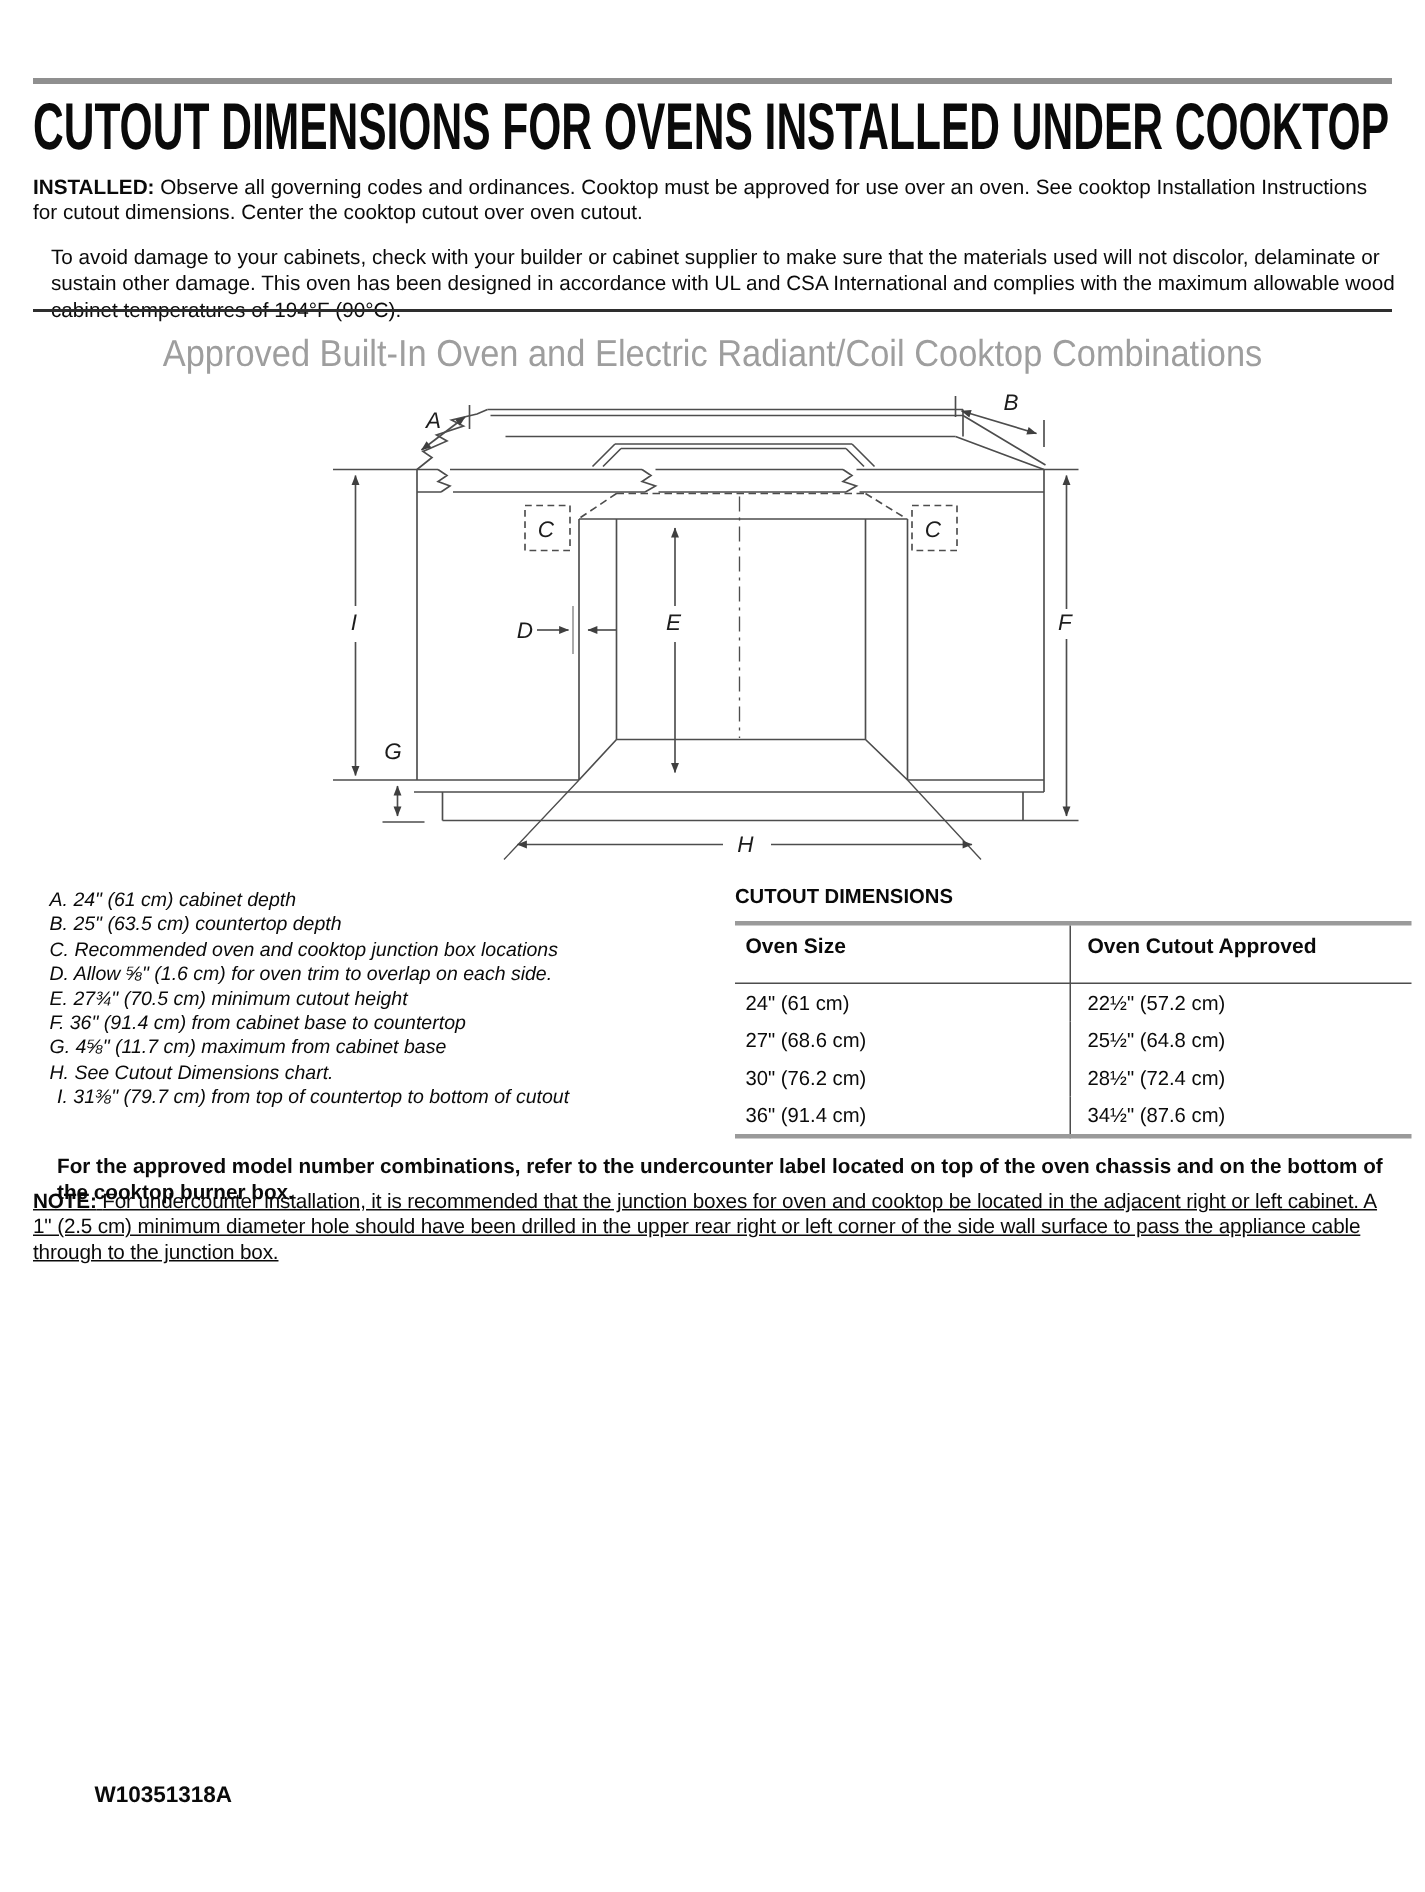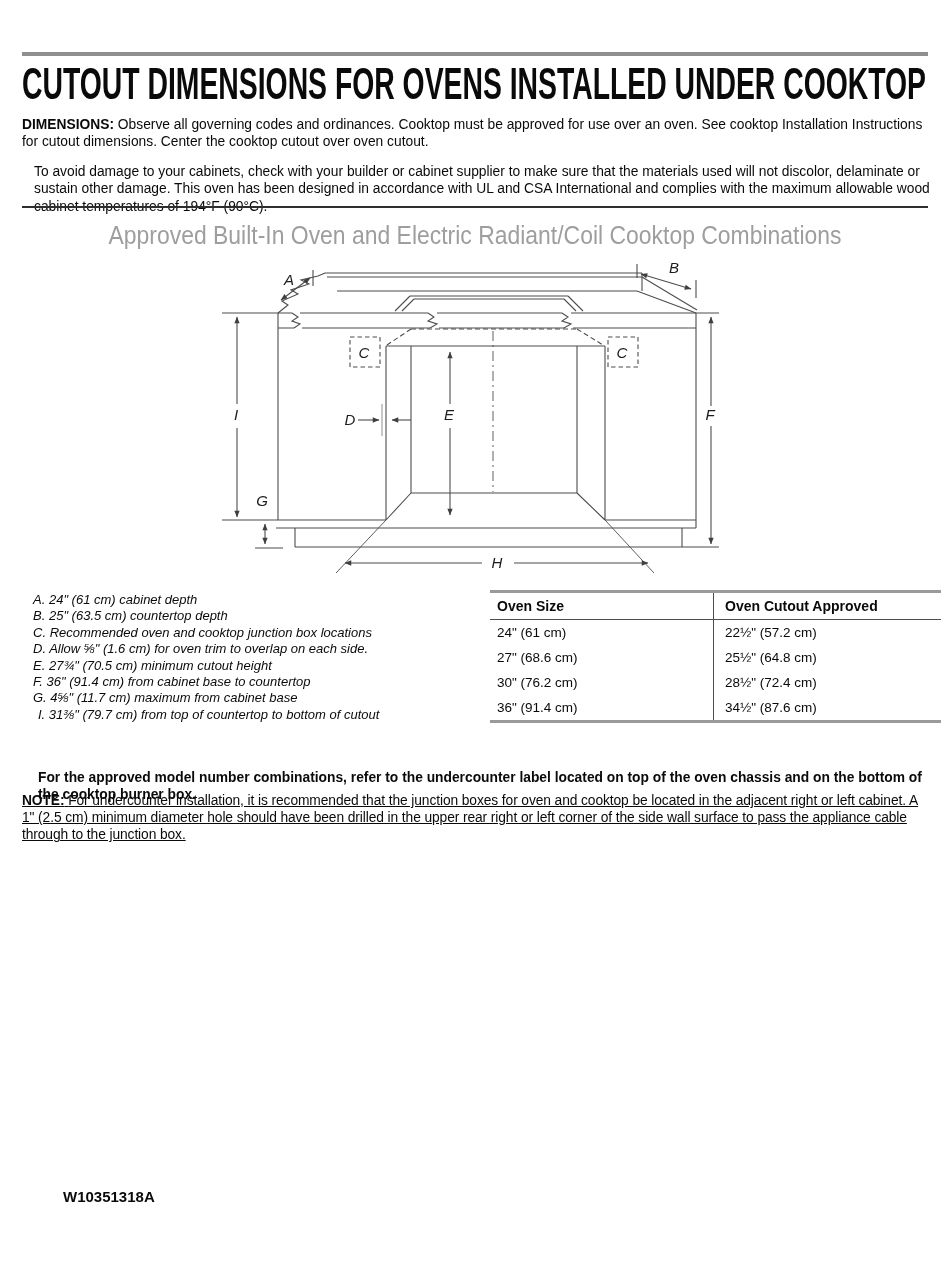--- a/index.html
+++ b/index.html
@@ -18,38 +18,38 @@
   .heading-svg{left:22px;top:218px;}
   .heading-svg text{font-family:"Liberation Sans","DejaVu Sans",sans-serif;font-weight:normal;font-size:25px;fill:#9e9e9e;}
   .diagram{left:218px;top:258px;}
   .diagram text{font-family:"Liberation Sans","DejaVu Sans",sans-serif;font-style:italic;font-size:15px;fill:#1c1c1c;}
   .legend{left:33px;top:592px;width:450px;list-style:none;margin:0;padding:0;}
   .legend li{font-style:italic;font-size:13px;line-height:16.4px;white-space:nowrap;}
   .legend li.indent{padding-left:5px;}
   .table-wrap{left:490px;top:590px;width:438px;}
   .tbl-title{font-weight:bold;font-size:13.5px;margin-bottom:9px;}
   table.cutout{width:438px;border-collapse:collapse;border-top:3px solid #9a9a9a;border-bottom:3px solid #9a9a9a;table-layout:fixed;}
-  table.cutout th{width:216px;text-align:left;font-size:14px;font-weight:bold;height:26px;padding:0 0 0 7px;border-bottom:1px solid #4d4d4d;vertical-align:middle;}
+  table.cutout th{width:216px;text-align:left;font-size:14px;font-weight:bold;height:26px;padding:0 0 12px 7px;border-bottom:1px solid #4d4d4d;vertical-align:middle;}
   table.cutout td{font-size:13.5px;height:25px;padding:0 0 0 7px;vertical-align:middle;}
   table.cutout th:first-child,table.cutout td:first-child{border-right:1px solid #4d4d4d;}
   table.cutout th:last-child,table.cutout td:last-child{padding-left:11px;}
   .bold-para{left:22px;top:753px;width:906px;font-size:13.8px;font-weight:bold;line-height:17.2px;}
   .note-para{left:22px;top:792px;width:906px;font-size:13.8px;line-height:17.2px;letter-spacing:-0.1px;}
   .footer-code{left:22px;top:1188px;font-size:15px;font-weight:bold;margin-left:41px;}
 </style>
 </head>
 <body>
 
 <div class="abs top-bar"></div>
 
 <svg class="abs title-svg" width="906" height="48">
   <text x="0" y="38" textLength="904" lengthAdjust="spacingAndGlyphs">CUTOUT DIMENSIONS FOR OVENS INSTALLED UNDER COOKTOP</text>
 </svg>
 
-<p class="abs para" style="top:116px;margin:0;"><b>DIMENSIONS:</b>
+<p class="abs para" style="top:116px;margin:0;"><b>INSTALLED:</b>
 <span>Observe all governing codes and ordinances. Cooktop must be approved for use over an oven. See cooktop Installation Instructions for cutout dimensions. Center the cooktop cutout over oven cutout.</span></p>
 
 <p class="abs para" style="top:151px;margin:12px;">To avoid damage to your cabinets, check with your builder or cabinet supplier to make sure that the materials used will not discolor, delaminate or sustain other damage. This oven has been designed in accordance with UL and CSA International and complies with the maximum allowable wood cabinet temperatures of 194°F (90°C).</p>
 
 <div class="abs thin-rule"></div>
 
 <svg class="abs heading-svg" width="906" height="34">
   <text x="453" y="26" text-anchor="middle" textLength="733" lengthAdjust="spacingAndGlyphs">Approved Built-In Oven and Electric Radiant/Coil Cooktop Combinations</text>
 </svg>
 
@@ -120,24 +120,26 @@
 </svg>
 
 <ul class="abs legend">
   <li><span>A.</span> <span>24" (61 cm) cabinet depth</span></li>
   <li><span>B.</span> <span>25" (63.5 cm) countertop depth</span></li>
   <li><span>C.</span> <span>Recommended oven and cooktop junction box locations</span></li>
   <li><span>D.</span> <span>Allow ⅝" (1.6 cm) for oven trim to overlap on each side.</span></li>
   <li><span>E.</span> <span>27¾" (70.5 cm) minimum cutout height</span></li>
   <li><span>F.</span> <span>36" (91.4 cm) from cabinet base to countertop</span></li>
   <li><span>G.</span> <span>4⅝" (11.7 cm) maximum from cabinet base</span></li>
+  <li><span>H.</span> <span>See Cutout Dimensions chart.</span></li>
   <li class="indent"><span>I.</span> <span>31⅜" (79.7 cm) from top of countertop to bottom of cutout</span></li>
 </ul>
 
 <div class="abs table-wrap">
+  <div class="tbl-title">CUTOUT DIMENSIONS</div>
   <table class="cutout">
     <thead>
       <tr>
         <th>Oven Size</th>
         <th>Oven Cutout Approved</th>
       </tr>
     </thead>
     <tbody>
       <tr>
         <td>24" (61 cm)</td>

